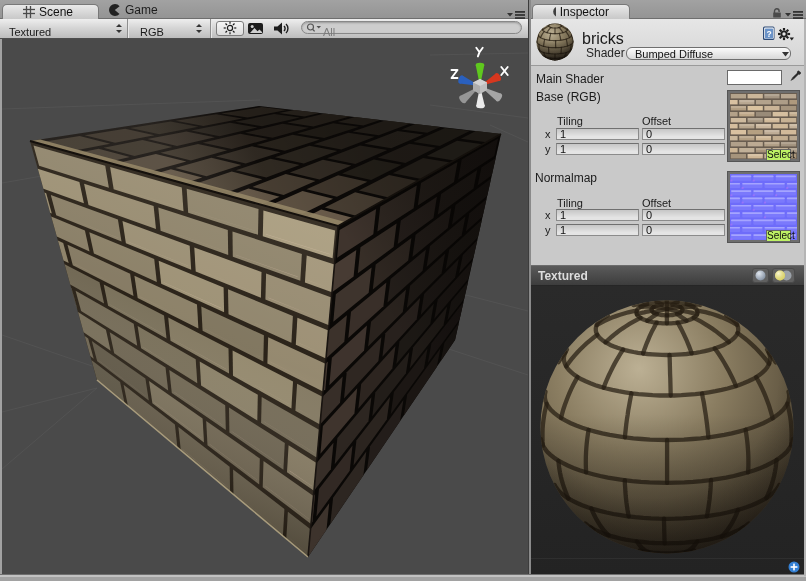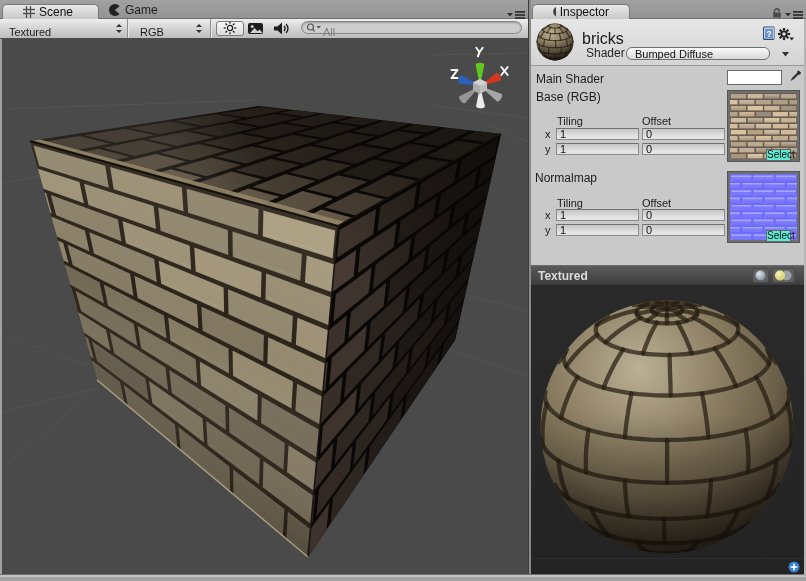--- a/index.html
+++ b/index.html
@@ -8,21 +8,21 @@
 .tab{position:absolute;top:4px;height:15px;border:1px solid #787878;border-bottom:none;border-radius:5px 5px 0 0;background:linear-gradient(#e9e9e9,#c8c8c8);font-size:12px;color:#111;display:flex;align-items:center;padding:0 20px}
 .tlabel{position:absolute;top:0;height:19px;display:flex;align-items:center;font-size:12px;color:#1d1d1d}
 .toolbar{position:absolute;left:0;top:19px;width:528px;height:20px;background:linear-gradient(#eee 0%,#d6d6d6 45%,#bdbdbd 100%);border-bottom:1px solid #4d4d4d}
 .tsep{position:absolute;top:0;width:1px;height:19px;background:#8f8f8f;box-shadow:1px 0 0 #e8e8e8}
 .ddtext{position:absolute;top:0;height:26px;display:flex;align-items:center;font-size:11px;color:#1a1a1a}
 .updn{position:absolute;width:6px;height:9px;top:5px}
 .updn:before{content:"";position:absolute;left:0;top:0;border-left:3px solid transparent;border-right:3px solid transparent;border-bottom:3.6px solid #333}
 .updn:after{content:"";position:absolute;left:0;bottom:0;border-left:3px solid transparent;border-right:3px solid transparent;border-top:3.6px solid #333}
 .field{position:absolute;height:12px;background:linear-gradient(#c6c6c6,#e4e4e4 75%);border:1px solid #8b8b8b;border-top-color:#707070;font-size:11px;color:#111;padding:0 3px;line-height:10px}
 .lbl{position:absolute;font-size:11px;color:#1b1b1b}
-.sel{position:absolute;width:25px;height:12px;background:#5eead4;border:1px solid #666;font-size:10px;color:#111;text-align:right;line-height:10px}
+.sel{position:absolute;width:25px;height:12px;background:#bef264;border:1px solid #666;font-size:10px;color:#111;text-align:right;line-height:10px}
 </style></head><body>
 <div id="root">
 
 <div class="abs tabbar" style="left:0;top:0;width:528px;height:19px"></div>
 <div class="tab" style="left:2px;width:97px">
  <svg width="13" height="12" style="margin-right:3px">
         <g stroke="#4a4a4a" stroke-width="1.3">
           <line x1="3.5" y1="0" x2="3.5" y2="12"></line>
           <line x1="7.5" y1="0" x2="7.5" y2="12"></line>
           <line x1="0" y1="3.5" x2="12" y2="3.5"></line>
@@ -464,21 +464,21 @@
         <rect x="-1.1" y="-6.1" width="2.2" height="2.6" transform="rotate(90 6 6) translate(6 6)"></rect>
         <rect x="-1.1" y="-6.1" width="2.2" height="2.6" transform="rotate(135 6 6) translate(6 6)"></rect>
         <rect x="-1.1" y="-6.1" width="2.2" height="2.6" transform="rotate(180 6 6) translate(6 6)"></rect>
         <rect x="-1.1" y="-6.1" width="2.2" height="2.6" transform="rotate(225 6 6) translate(6 6)"></rect>
         <rect x="-1.1" y="-6.1" width="2.2" height="2.6" transform="rotate(270 6 6) translate(6 6)"></rect>
         <rect x="-1.1" y="-6.1" width="2.2" height="2.6" transform="rotate(315 6 6) translate(6 6)"></rect>
       </g>
       <circle cx="6" cy="6" r="1.7" fill="#e3e3e3"></circle>
       <polygon points="11.5,9.5 16,9.5 13.75,12.5" fill="#1f1f1f"></polygon>
     </svg>
-<div class="abs" style="left:626px;top:47px;width:144px;height:13px;border:1px solid #6f6f6f;border-radius:6px;background:linear-gradient(#fbfbfb,#d8d8d8);font-size:11px;color:#111;padding:0 8px;line-height:12px">Bumped Diffuse</div>
+<div class="abs" style="left:626px;top:47px;width:165px;height:13px;border:1px solid #6f6f6f;border-radius:6px;background:linear-gradient(#fbfbfb,#d8d8d8);font-size:11px;color:#111;padding:0 8px;line-height:12px">Bumped Diffuse</div>
 <svg class="abs" style="left:782px;top:52px" width="8" height="5">
       <polygon points="0,0 7,0 3.5,4.5" fill="#333"></polygon>
     </svg>
 
 <div class="lbl" style="left:536px;top:72px;font-size:12px">Main Shader</div>
 <div class="abs" style="left:727px;top:70px;width:55px;height:15px;background:#fff;border:1px solid #6a6a6a"></div>
 <svg class="abs" style="left:786px;top:69px" width="16" height="17">
       <g transform="rotate(45 8 8.5)">
         <rect x="6.9" y="1" width="2.2" height="9" fill="#2c2c2c"></rect>
         <rect x="6.0" y="0.2" width="4" height="2.6" rx="0.6" fill="#2c2c2c"></rect>

